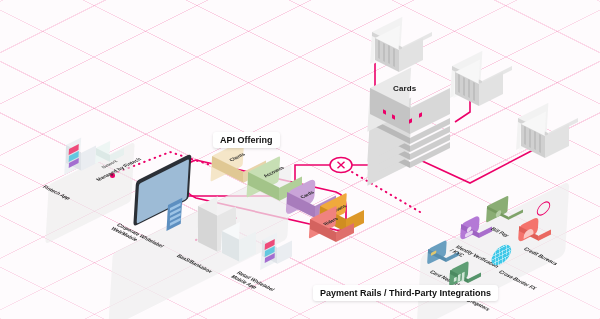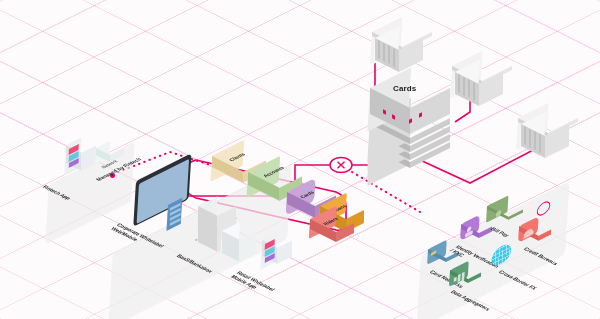--- a/index.html
+++ b/index.html
@@ -169,20 +169,21 @@
   </div>
   <div class="isolbl r" style="left:331px;top:210px;font-size:4.6px;">Loans</div>
 
   <div class="box" style="left:310px;top:219px;">
     <div class="face top" style="width:30px;height:20px;background:#f0827e;left:0;top:0;border-radius:2px;"></div>
     <div class="face lft" style="width:26px;height:10px;background:#d4635f;left:0;top:0;"></div>
     <div class="face rgt" style="width:18px;height:10px;background:#df6f6b;left:26px;top:13px;"></div>
   </div>
   <div class="isolbl r" style="left:322px;top:223px;font-size:4.6px;">Riders</div>
 
+  <div class="chip" style="left:213px;top:132px;">API Offering</div>
 
   <div class="box" style="left:370px;top:88px;">
 
     <div class="face top" style="width:46px;height:44px;background:#dcdcdc;left:0;top:54px;"></div>
     <div class="face lft" style="width:40px;height:6px;background:#b9b9b9;left:0;top:54px;"></div>
     <div class="face rgt" style="width:40px;height:6px;background:#cdcdcd;left:40px;top:74px;"></div>
 
     <div class="face top" style="width:46px;height:44px;background:#dcdcdc;left:0;top:46px;"></div>
     <div class="face lft" style="width:40px;height:6px;background:#b9b9b9;left:0;top:46px;"></div>
     <div class="face rgt" style="width:40px;height:6px;background:#cdcdcd;left:40px;top:66px;"></div>
@@ -302,13 +303,14 @@
     <div class="face top" style="width:22px;height:18px;background:#3fc8e8;left:0;top:0;border-radius:50%;"></div>
     <div class="face top" style="width:22px;height:18px;left:0;top:0;border-radius:50%;
          background:repeating-linear-gradient(0deg, rgba(255,255,255,.45) 0 1px, transparent 1px 4px),
                     repeating-linear-gradient(90deg, rgba(255,255,255,.45) 0 1px, transparent 1px 4px);"></div>
   </div>
   <div class="isolbl" style="left:503px;top:269px;">Cross-Border FX</div>
 
   <div style="position:absolute;left:536px;top:203px;width:13px;height:9px;border:1.4px solid #ec0069;
               border-radius:50%;transform:rotate(-26.57deg) skewX(-30deg);"></div>
 
+  <div class="chip" style="left:313px;top:285px;">Payment Rails / Third-Party Integrations</div>
 </div>
 
 </body></html>

